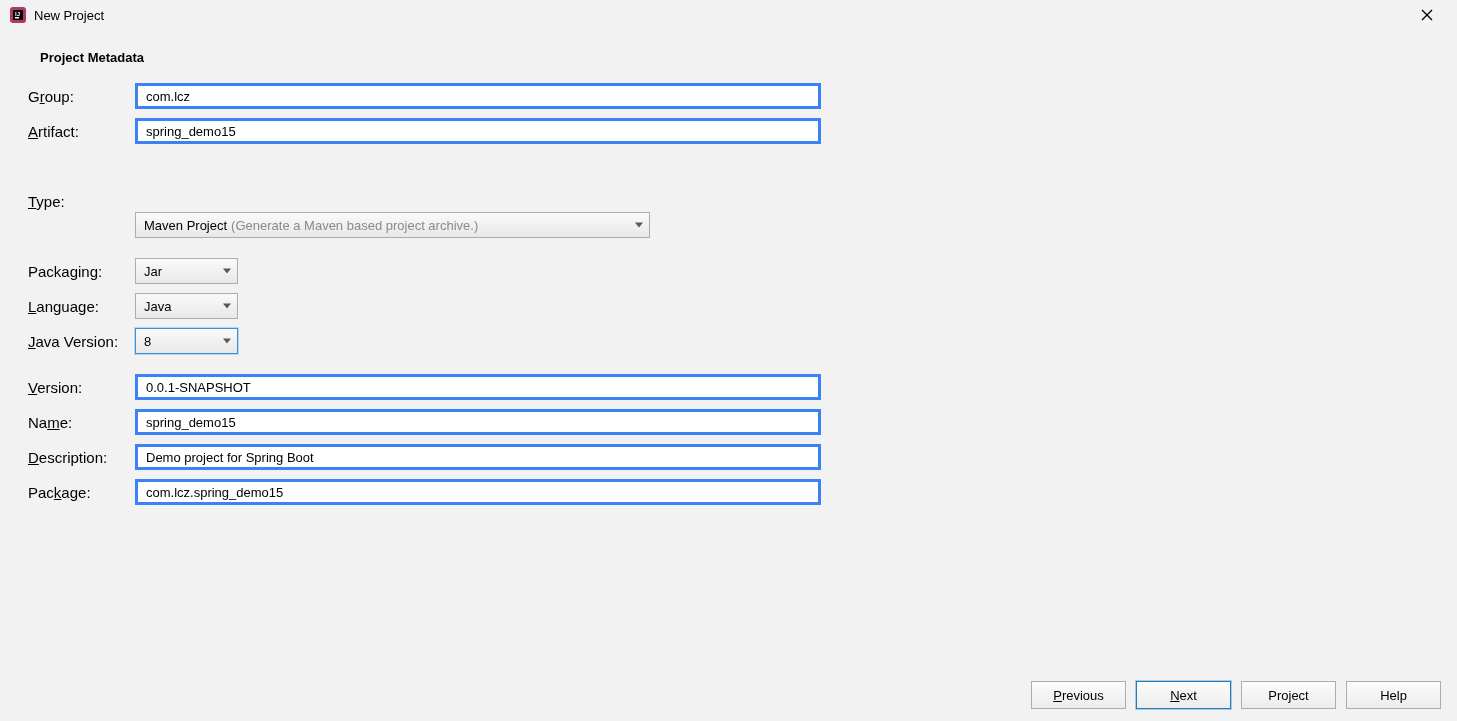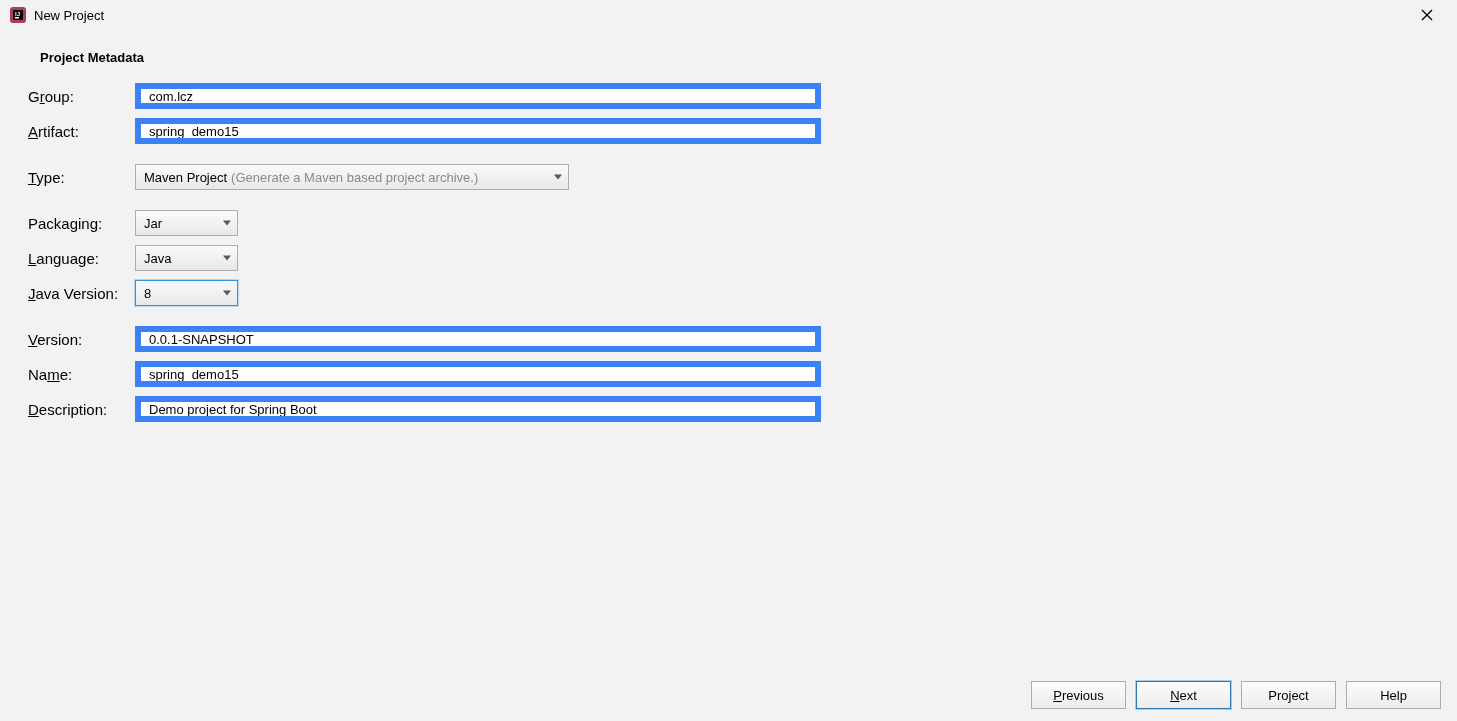--- a/index.html
+++ b/index.html
@@ -63,41 +63,42 @@
     .label {
       width: 107px;
       font-size: 15px;
     }
     .label .mnemonic {
       text-decoration: underline;
     }
     .text-input {
       width: 686px;
       height: 26px;
-      border: 6px solid #3b82f6;
+      border: 3px solid #3b82f6;
       background: #fff;
       padding: 2px 8px;
       font-size: 13px;
       font-family: inherit;
       outline: none;
     }
     .combo {
       height: 26px;
       border: 1px solid #adadad;
       background: linear-gradient(#fafafa, #e8e8e8);
       padding: 2px 24px 2px 8px;
       font-size: 13px;
       font-family: inherit;
       position: relative;
       display: inline-flex;
       align-items: center;
       cursor: pointer;
     }
     .combo.wide {
-      width: 434px;
+      width: 515px;
+      margin-top: 48px;
     }
     .combo.small {
       width: 103px;
     }
     .combo.focused {
       border: 1px solid #3794d4;
       box-shadow: 0 0 0 1px rgba(55,148,212,0.3);
     }
     .combo .arrow {
       position: absolute;
@@ -216,20 +217,24 @@
   <div class="form-row">
     <div class="label"><span>Na</span><span class="mnemonic">m</span><span>e:</span></div>
     <input class="text-input" value="spring_demo15" style="">
   </div>
 
   <div class="form-row">
     <div class="label"><span></span><span class="mnemonic">D</span><span>escription:</span></div>
     <input class="text-input" value="Demo project for Spring Boot" style="">
   </div>
 
+  <div class="form-row">
+    <div class="label"><span>Pac</span><span class="mnemonic">k</span><span>age:</span></div>
+    <input class="text-input" value="com.lcz.spring_demo15" style="">
+  </div>
 </div>
 
 <div class="footer">
   <button class="btn">
       <span class="mnemonic">P</span>
       <span>revious</span>
     </button>
   <button class="btn primary">
       <span class="mnemonic">N</span>
       <span>ext</span>

